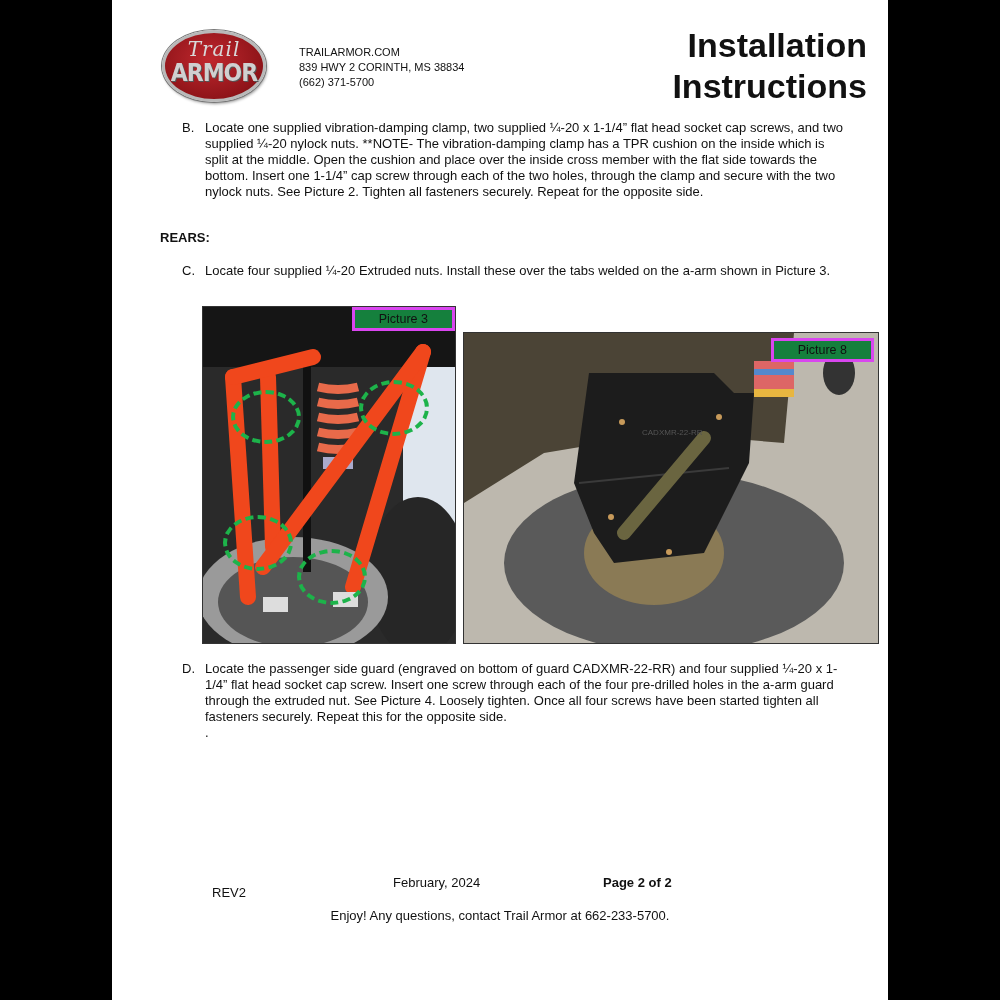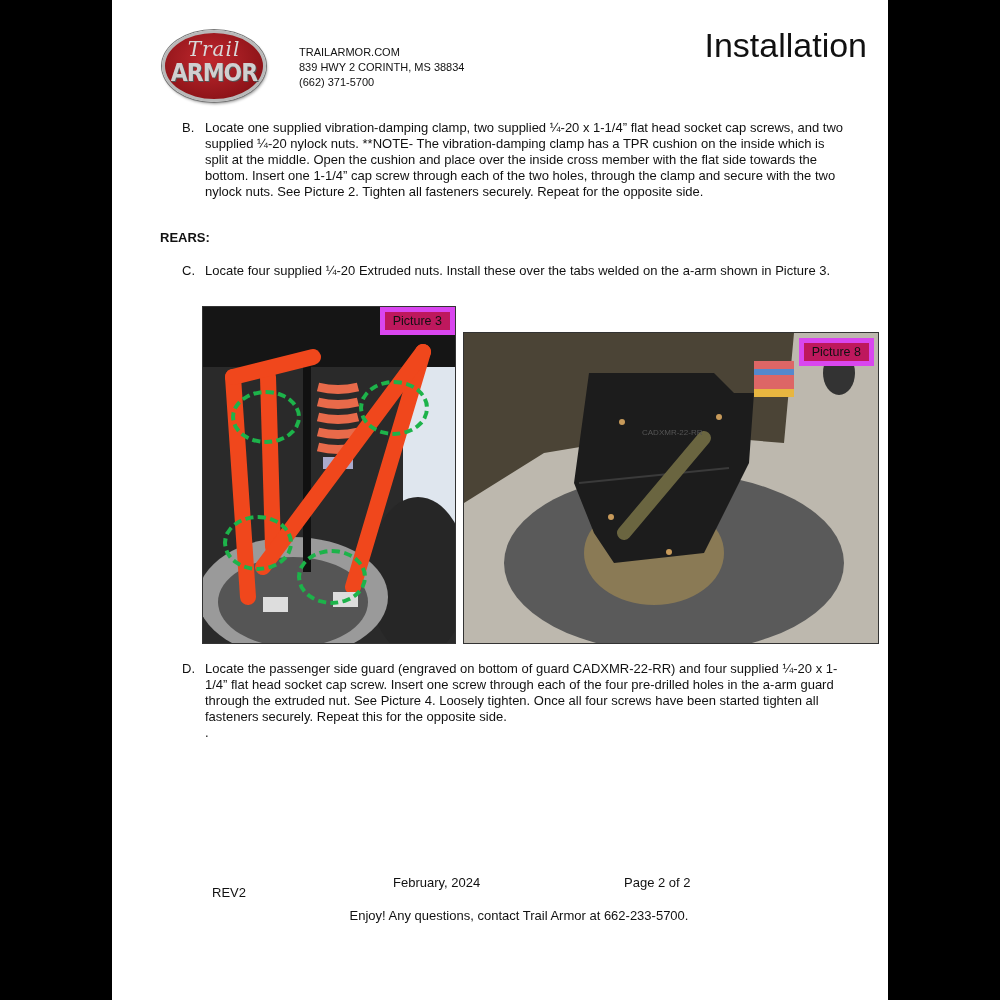--- a/index.html
+++ b/index.html
@@ -4,49 +4,50 @@
 <style>
   html, body { margin:0; padding:0; }
   body { width:1000px; height:1000px; background:#000; position:relative; overflow:hidden; font-family:"Liberation Sans", sans-serif; color:#111; }
   .page { position:absolute; left:112px; top:0; width:776px; height:1000px; background:#fff; }
   .logo { position:absolute; left:50px; top:30px; width:98px; height:66px; border-radius:50%;
           background:radial-gradient(ellipse at 45% 40%, #c0282e 0%, #8f1419 70%, #5a0c10 100%);
           border:3px solid #b9b9b9; box-shadow:0 0 0 1px #777, 1px 2px 3px rgba(0,0,0,.4); }
   .logo .trail { position:absolute; left:0; right:0; top:4px; text-align:center; font-family:"DejaVu Serif", serif; font-style:italic; font-size:20px; color:#d9d9d9; letter-spacing:1px; }
   .logo .armor { position:absolute; left:0; right:0; top:27px; text-align:center; font-family:"DejaVu Sans", sans-serif; font-weight:bold; font-size:22px; color:#d0d0d0; letter-spacing:-1px; transform:scaleY(1.15); text-shadow:1px 1px 0 #555; }
   .contact { position:absolute; left:187px; top:45px; font-size:11px; line-height:15px; }
-  .title { position:absolute; right:21px; top:25px; text-align:right; font-weight:normal; font-size:34px; line-height:41px; }
+  .title { position:absolute; right:21px; top:25px; text-align:right; font-weight:bold; font-size:34px; line-height:41px; }
   .step { position:absolute; font-size:13px; line-height:16px; }
   .step .letter { position:absolute; left:0; top:0; }
   .step .text { margin-left:23px; }
   .rears { position:absolute; left:48px; top:230px; font-weight:bold; font-size:13px; }
   .photo { position:absolute; overflow:hidden; border:1px solid #333; }
-  .caption { position:absolute; background:#be185d; border:5px solid #d946ef; font-size:12.5px; padding:2px 8px; }
+  .caption { position:absolute; background:#15803d; border:3px solid #d946ef; font-size:12.5px; padding:2px 24px; }
   .footer-row { position:absolute; top:875px; font-size:13px; }
-  .footer-center { position:absolute; left:0; width:776px; text-align:center; font-size:13px; line-height:16px; top:908px;margin-left:19px; }
+  .footer-center { position:absolute; left:0; width:776px; text-align:center; font-size:13px; line-height:16px; top:908px; }
   .ring { position:absolute; border:4px dashed #1db34a; border-radius:50%; }
 </style>
 </head>
 <body>
 
 <div class="page">
 
   <div class="logo">
     <div class="trail">Trail</div>
     <div class="armor">ARMOR</div>
   </div>
 
   <div class="contact">
     <div>TRAILARMOR.COM</div>
     <div>839 HWY 2 CORINTH, MS 38834</div>
     <div>(662) 371-5700</div>
   </div>
 
   <div class="title">
     <div>Installation</div>
+    <div>Instructions</div>
   </div>
 
   <div class="step" style="left:70px; top:120px; width:665px;">
     <span class="letter">B.</span>
     <div class="text">Locate one supplied vibration-damping clamp, two supplied ¼-20 x 1-1/4” flat head socket cap screws, and two supplied ¼-20 nylock nuts. **NOTE- The vibration-damping clamp has a TPR cushion on the inside which is split at the middle. Open the cushion and place over the inside cross member with the flat side towards the bottom. Insert one 1-1/4” cap screw through each of the two holes, through the clamp and secure with the two nylock nuts. See Picture 2. Tighten all fasteners securely. Repeat for the opposite side.</div>
   </div>
 
   <div class="rears">REARS:</div>
 
   <div class="step" style="left:70px; top:263px; width:665px;">
@@ -107,18 +108,18 @@
   </div>
 
   <div class="step" style="left:70px; top:661px; width:665px;">
     <span class="letter">D.</span>
     <div class="text">Locate the passenger side guard (engraved on bottom of guard CADXMR-22-RR) and four supplied ¼-20 x 1-1/4” flat head socket cap screw. Insert one screw through each of the four pre-drilled holes in the a-arm guard through the extruded nut. See Picture 4. Loosely tighten.  Once all four screws have been started tighten all fasteners securely.  Repeat this for the opposite side.</div>
     <div class="text">.</div>
   </div>
 
   <div class="footer-row" style="left:100px;margin-top:10px;">REV2</div>
   <div class="footer-row" style="left:281px;">February, 2024</div>
-  <div class="footer-row" style="left:512px;">Page 2 of 2</div>
+  <div class="footer-row" style="left:491px;font-weight:bold;">Page 2 of 2</div>
 
   <div class="footer-center">
     <div>Enjoy!  Any questions, contact Trail Armor at 662-233-5700.</div>
   </div>
 </div>
 
 </body></html>

